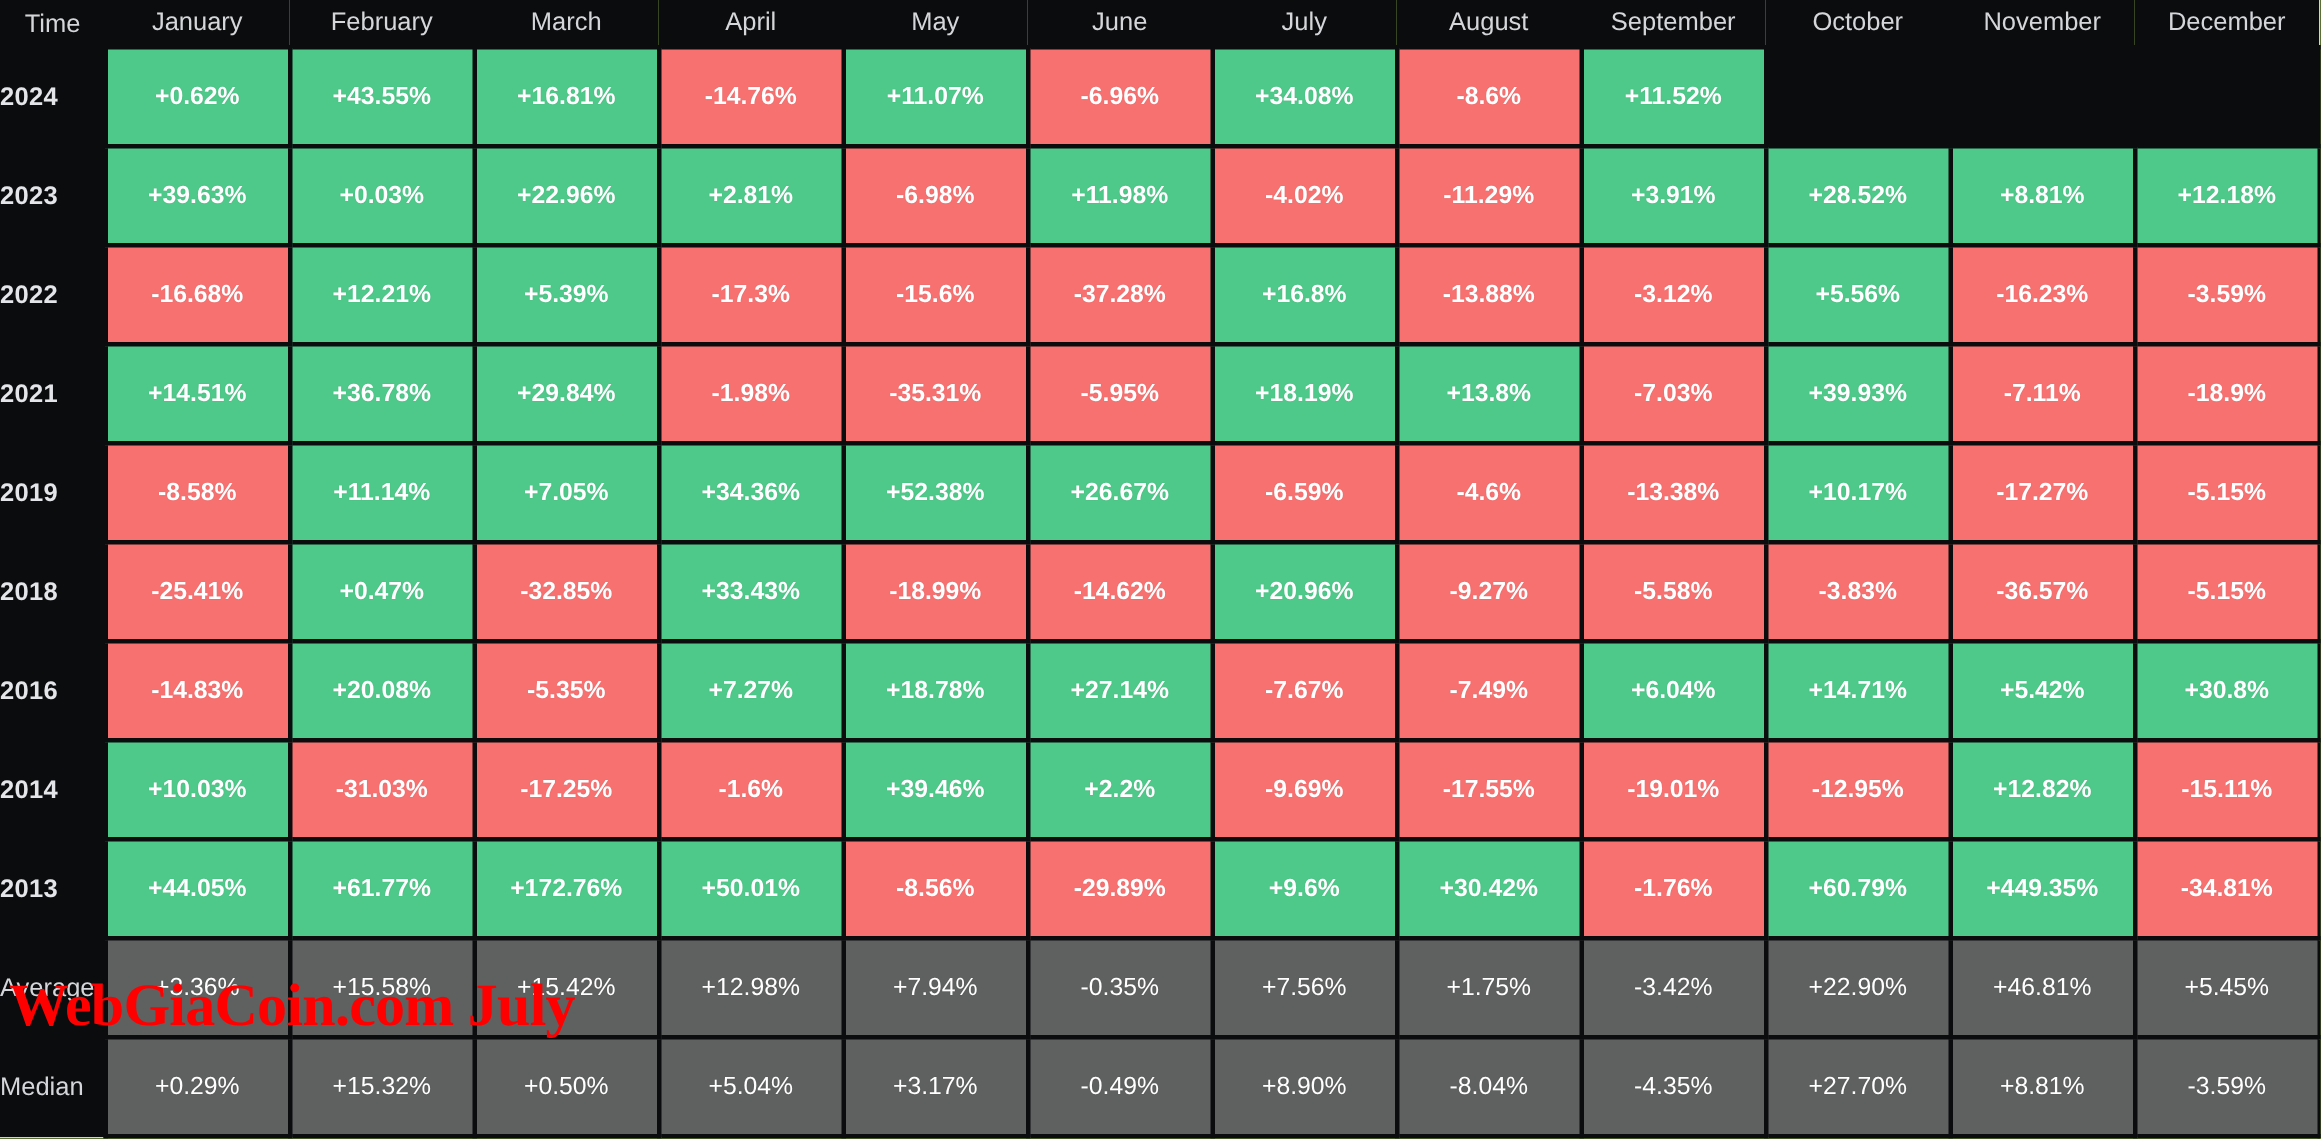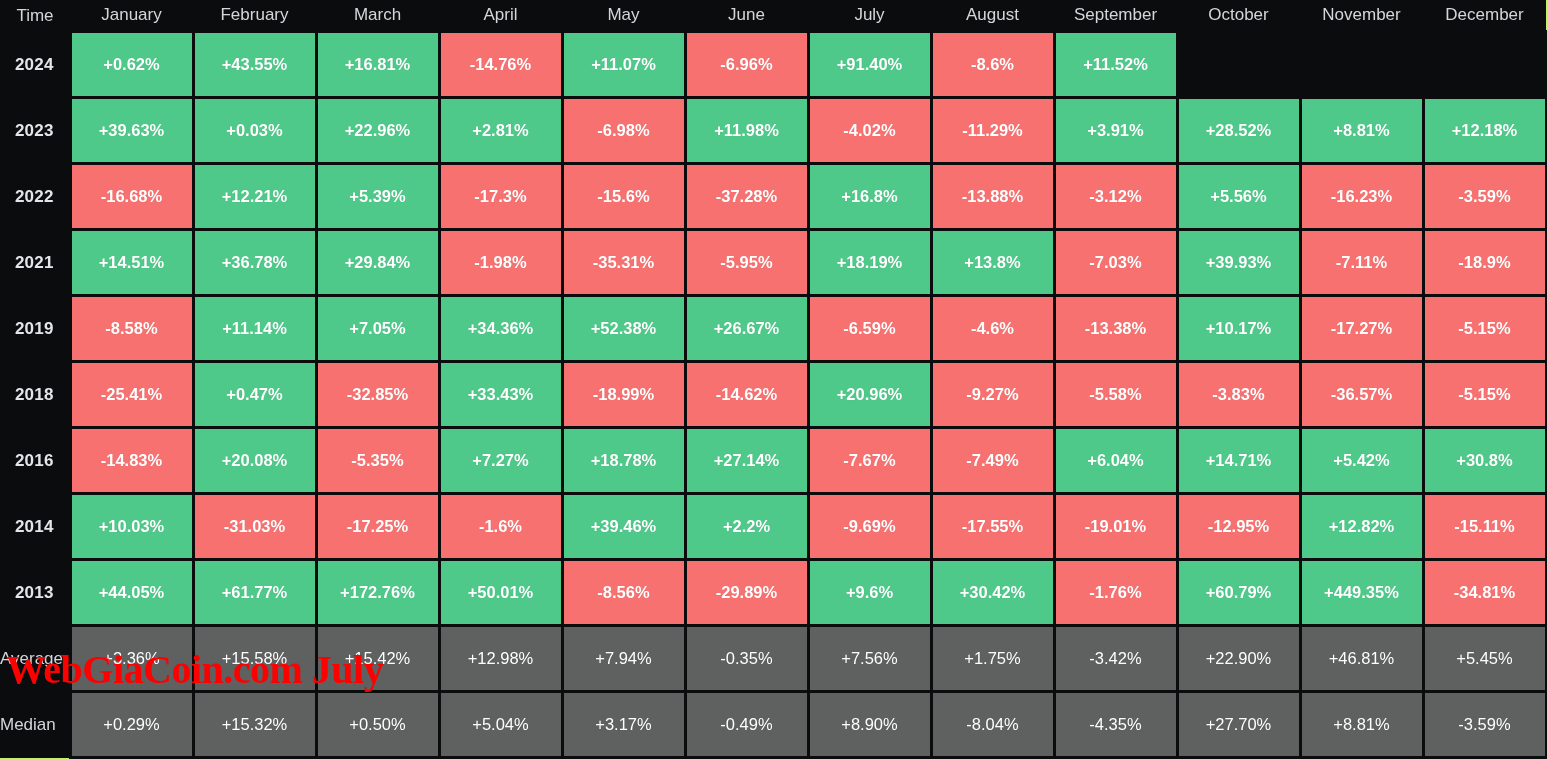--- a/index.html
+++ b/index.html
@@ -44,21 +44,20 @@
     color: #d4d6d9;
   }
 
   tbody tr { height: 52px; }
 
   td.year-cell {
     background: #0b0c0e;
     color: #e3e5e8;
     font-size: 17px;
     font-weight: 700;
-    text-align: center;
     vertical-align: middle;
     padding: 0;
     border: none;
     letter-spacing: 0.2px;
   }
   td.stat-label {
     background: #0b0c0e;
     color: #d4d6d9;
     font-size: 17px;
     font-weight: 400;
@@ -146,21 +145,21 @@
     </thead>
     <tbody id="table-body">
         <tr>
           <td class="year-cell">2024</td>
           <td class="val pos">+0.62%</td>
           <td class="val pos">+43.55%</td>
           <td class="val pos">+16.81%</td>
           <td class="val neg">-14.76%</td>
           <td class="val pos">+11.07%</td>
           <td class="val neg">-6.96%</td>
-          <td class="val pos">+91.40%</td>
+          <td class="val pos">+34.08%</td>
           <td class="val neg">-8.6%</td>
           <td class="val pos">+11.52%</td>
           <td class="val empty"></td>
           <td class="val empty"></td>
           <td class="val empty"></td>
         </tr>
         <tr>
           <td class="year-cell">2023</td>
           <td class="val pos">+39.63%</td>
           <td class="val pos">+0.03%</td>

